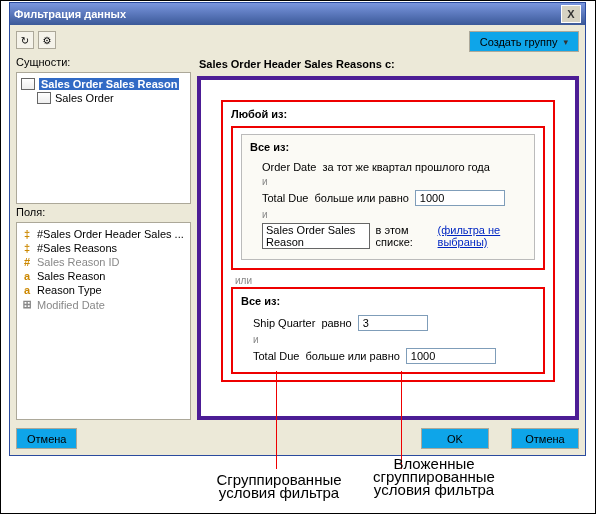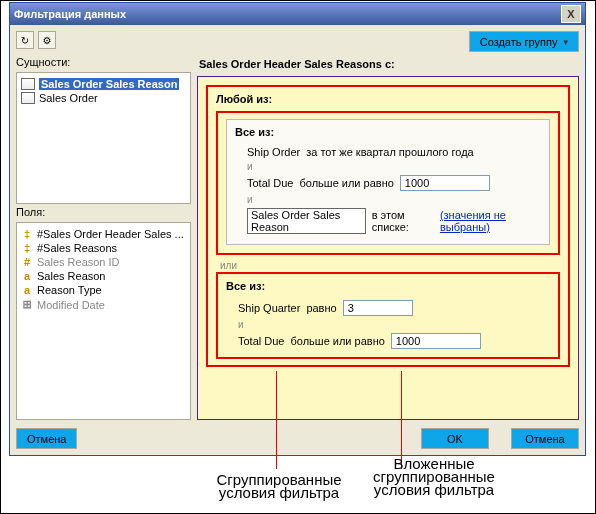--- a/index.html
+++ b/index.html
@@ -12,34 +12,34 @@
 .toprow{display:flex;justify-content:flex-end;margin-bottom:4px;gap:4px}
 .iconbtn{width:16px;height:16px;border:1px solid #aca899;background:#f5f3ea;display:inline-flex;align-items:center;justify-content:center;font-size:10px}
 .btn{border:1px solid #aca899;background:#0ea5e9;padding:2px 10px;height:21px;box-sizing:border-box;display:inline-flex;align-items:center;cursor:pointer}
 .btn.dropdown::after{content:"▾";margin-left:6px;font-size:9px;color:#333}
 .middle{flex:1;display:flex;gap:6px;min-height:0}
 .leftcol{width:175px;display:flex;flex-direction:column;gap:2px}
 .panel{border:1px solid #aca899;background:#fff;flex:1;overflow:hidden}
 .lbl{font-size:11px;margin-bottom:2px}
 .tree{padding:4px;font-size:11px}
 .tree .node{padding:1px 0;display:flex;align-items:center;gap:4px}
-.tree .indent{}
+.tree .indent{margin-left:16px}
 .sel{background:#316ac5;color:#fff;font-weight:bold;padding:0 2px}
 .tblicon{width:12px;height:10px;border:1px solid #666;background:linear-gradient(#fff,#eee);display:inline-block}
 .fields{padding:4px;font-size:11px}
 .fields .row{display:flex;align-items:center;gap:4px;padding:1px 0}
 .fields .grey{color:#888}
 .glyph{width:12px;text-align:center;display:inline-block;font-weight:bold}
 .glyph.k{color:#c80}
 .glyph.n{color:#c80}
 .glyph.a{color:#c80}
 .glyph.d{color:#888}
 .rightcol{flex:1;display:flex;flex-direction:column}
 .rhead{font-weight:bold;font-size:11px;margin:2px 0 6px 2px}
-.cond{flex:1;border:1px solid #4c1d95;background:#fef9c3;padding:8px;position:relative;overflow:hidden}
+.cond{flex:1;border:4px solid #4c1d95;background:#ffffff;padding:20px;position:relative;overflow:hidden}
 .outerbox{border:2px solid #e00;padding:6px 8px 8px 8px;height:282px;box-sizing:border-box}
 .grouptitle{font-weight:bold;margin-bottom:6px}
 .innerbox{border:2px solid #e00;padding:6px 8px;margin-bottom:4px}
 .sub{border:1px solid #bbb;background:#fbfaf5;padding:6px 8px 8px 8px;margin-bottom:2px}
 .line{display:flex;align-items:center;gap:6px;padding:2px 0 2px 12px;font-size:11px}
 .and{color:#888;font-size:10px;padding:1px 0 1px 12px}
 .inp{border:1px solid #7f9db9;background:#fff;padding:1px 4px;height:16px;box-sizing:border-box;font-size:11px}
 .linkish{color:#0026c2;text-decoration:underline;cursor:pointer}
 .boxed{border:1px solid #666;padding:0 3px;background:#fff}
 .bottom{display:flex;justify-content:space-between;padding-top:8px}
@@ -109,34 +109,34 @@
         </div>
         <div class="rightcol">
           <div class="rhead">Sales Order Header Sales Reasons с:</div>
           <div class="cond">
             <div class="outerbox">
               <div class="grouptitle">Любой из:</div>
               <div class="innerbox">
                 <div class="sub">
                   <div class="grouptitle" style="font-size:11px">Все из:</div>
                   <div class="line">
-                    <span>Ship Order</span>
+                    <span>Order Date</span>
                     <span>за тот же квартал прошлого года</span>
                   </div>
                   <div class="and">и</div>
                   <div class="line">
                     <span>Total Due</span>
                     <span>больше или равно</span>
                     <input class="inp" style="width: 90px;" value="1000">
                   </div>
                   <div class="and">и</div>
                   <div class="line">
                     <span class="boxed">Sales Order Sales Reason</span>
                     <span>в этом списке:</span>
-                    <span class="linkish">(значения не выбраны)</span>
+                    <span class="linkish">(фильтра не выбраны)</span>
                   </div>
                 </div>
               </div>
               <div class="and" style="padding-left:4px">или</div>
               <div class="innerbox">
                 <div class="grouptitle" style="font-size:11px">Все из:</div>
                 <div class="line">
                   <span>Ship Quarter</span>
                   <span>равно</span>
                   <input class="inp" style="width: 70px;" value="3">

